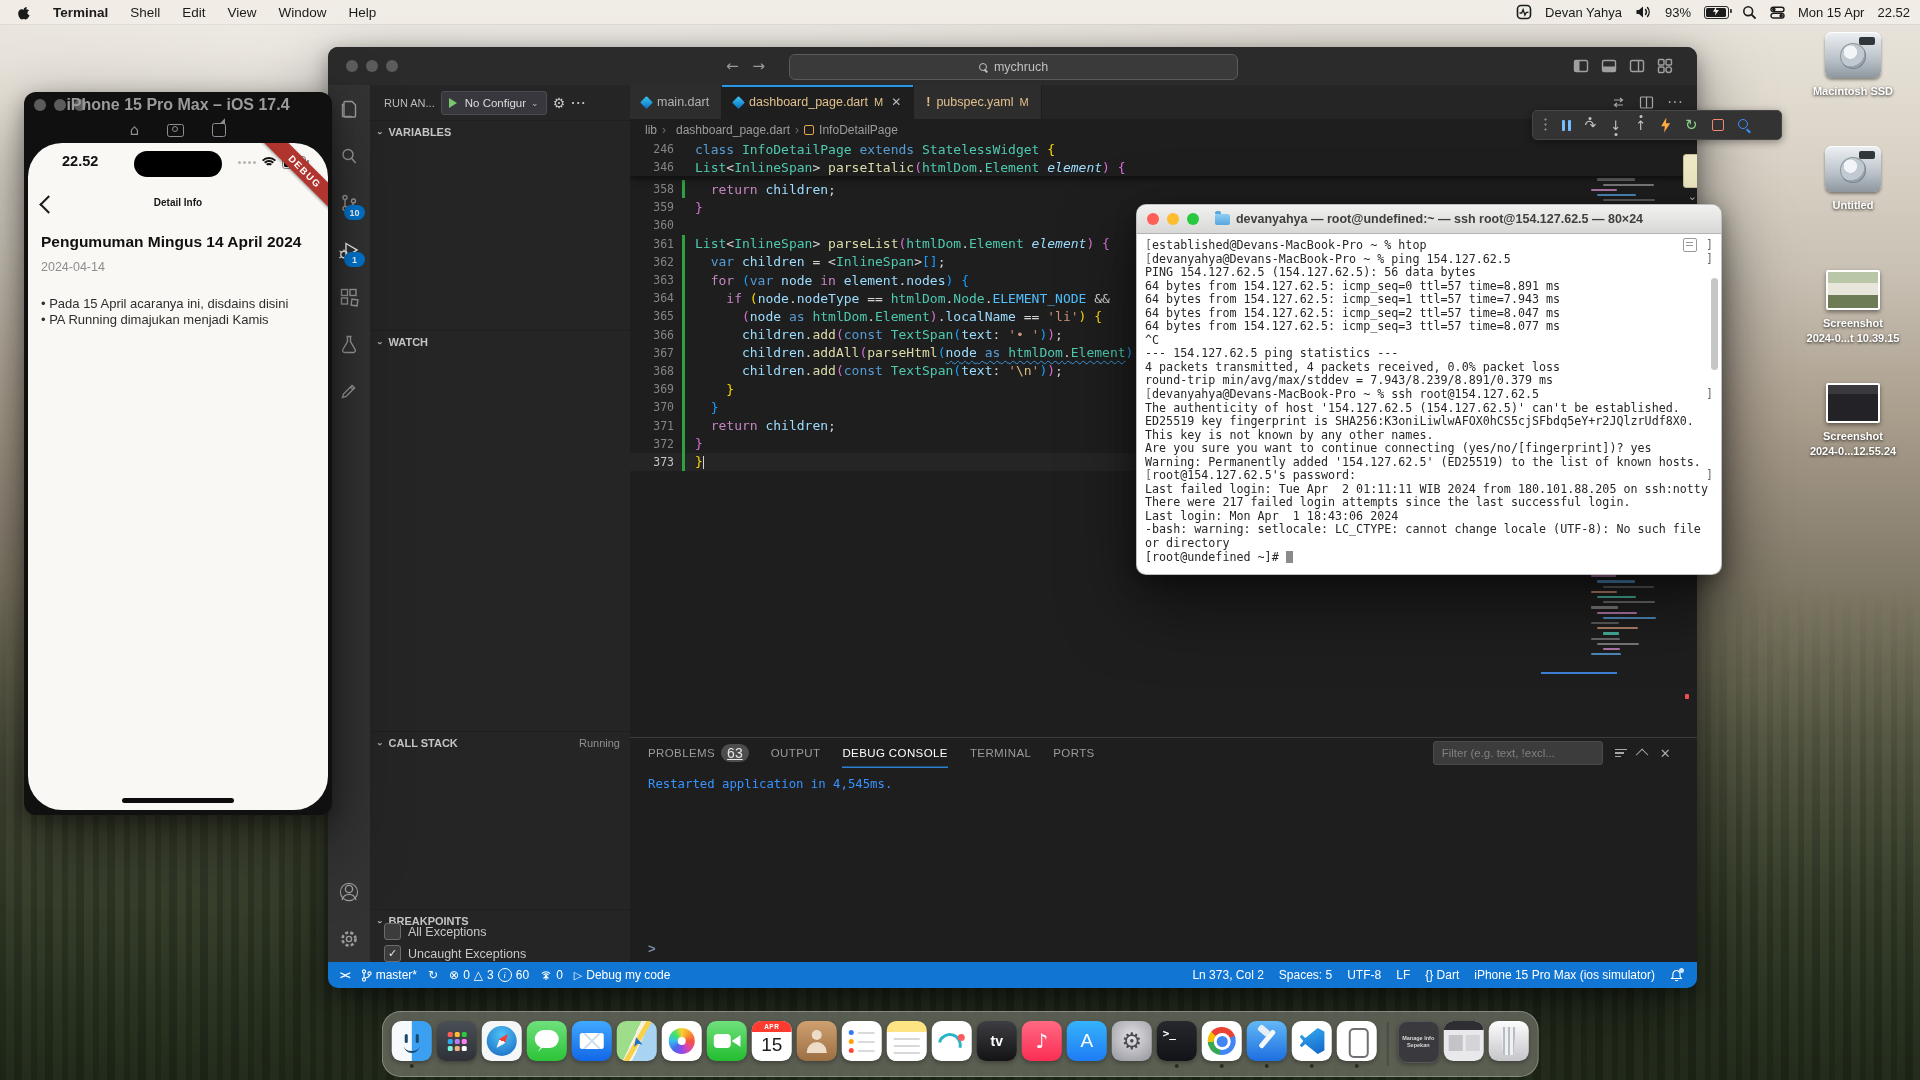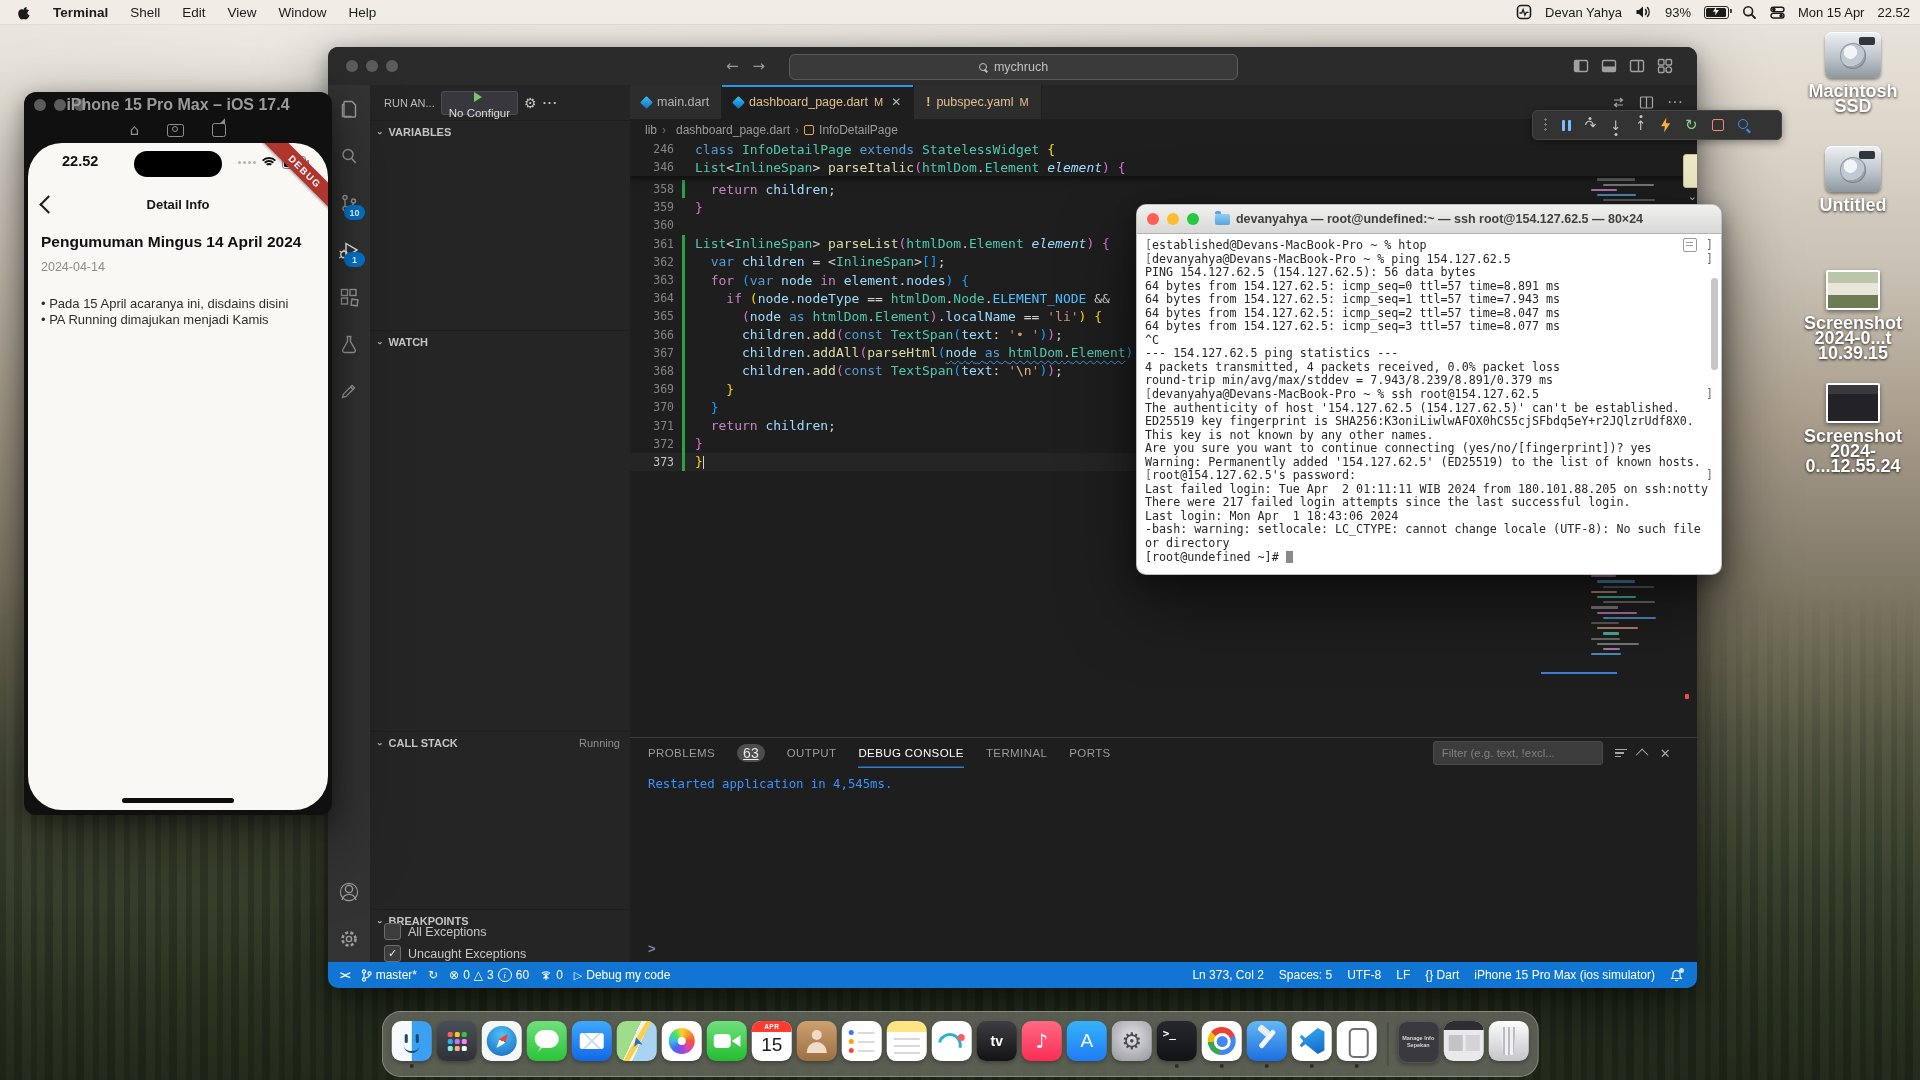--- a/index.html
+++ b/index.html
@@ -18,21 +18,21 @@
   .menubar .mleft .app{font-weight:700;}
   .menubar .mright{margin-left:auto;display:flex;align-items:center;gap:13px;padding-right:10px;font-size:13px;}
   .apple-logo svg{display:block}
   .mb-ic{display:inline-flex;align-items:center;}
   .batt{position:relative;width:23px;height:11px;border:1.5px solid rgba(20,20,20,.9);border-radius:3px;}
   .batt::after{content:"";position:absolute;right:-4px;top:2.5px;width:2px;height:4px;background:rgba(20,20,20,.8);border-radius:0 1px 1px 0;}
   .batt .fill{position:absolute;left:1px;top:1px;bottom:1px;width:86%;background:#1b1b1b;border-radius:1.5px;}
   .batt .bolt{position:absolute;left:7px;top:0px;width:8px;height:9px;background:#f1eee7;clip-path:polygon(55% 0,12% 58%,45% 58%,38% 100%,88% 40%,52% 40%);}
 
   
-  .desk-item{position:absolute;width:130px;left:1788px;text-align:center;color:#fff;font-size:18px;font-weight:700;text-shadow:0 1px 3px rgba(0,0,0,.85);}
+  .desk-item{position:absolute;width:130px;left:1788px;text-align:center;color:#fff;font-size:11px;font-weight:700;text-shadow:0 1px 3px rgba(0,0,0,.85);}
   .desk-item .lbl div{line-height:15px;}
   .drive{width:56px;height:46px;margin:0 auto 6px;border-radius:7px;background:linear-gradient(180deg,#eef1f4,#b9c1c8 60%,#8e979e);box-shadow:inset 0 1px 0 #fff,0 2px 3px rgba(0,0,0,.4);position:relative;}
   .drive::before{content:"";position:absolute;left:50%;top:52%;transform:translate(-50%,-50%);width:26px;height:26px;border-radius:50%;
     background:radial-gradient(circle at 40% 35%,#f2f5f7 0 28%,#c2cad1 30% 60%,#9aa3ab 62% 100%);box-shadow:inset 0 0 0 1px rgba(90,100,110,.5);}
   .drive::after{content:"";position:absolute;right:6px;top:5px;width:16px;height:8px;border-radius:2px;background:#31363b;}
   .shot{width:50px;height:36px;margin:0 auto 6px;background:#fff;border-radius:2px;padding:2px;box-shadow:0 2px 4px rgba(0,0,0,.45);}
   .shot .inner{width:100%;height:100%;}
   .shot.light .inner{background:linear-gradient(180deg,#b9c6a8 0 30%,#e8e6da 30% 65%,#6d7c54 65%);}
   .shot.dark .inner{background:linear-gradient(180deg,#3a3a3e 0 25%,#232327 25%);}
 
@@ -64,21 +64,21 @@
   .wifi i:nth-child(1){width:16px;height:16px;top:0;}
   .wifi i:nth-child(2){width:10px;height:10px;top:3px;}
   .wifi i:nth-child(3){width:4px;height:4px;top:6px;border-top-color:#111;}
   .pbat{position:relative;width:22px;height:11px;border:1px solid rgba(0,0,0,.45);border-radius:3px;}
   .pbat::before{content:"";position:absolute;left:1px;top:1px;bottom:1px;width:75%;background:#111;border-radius:1.5px;}
   .pbat::after{content:"";position:absolute;right:-3.5px;top:3px;width:2px;height:4px;background:rgba(0,0,0,.45);}
   .ribbon-wrap{position:absolute;top:0;right:0;width:86px;height:86px;overflow:hidden;border-top-right-radius:34px;}
   .ribbon{position:absolute;top:20px;right:-30px;transform:rotate(45deg);background:#b0352f;color:#fff;font-size:9.5px;font-weight:700;letter-spacing:1.5px;padding:3px 32px;box-shadow:0 1px 3px rgba(0,0,0,.4);}
   .navbar{position:absolute;left:0;right:0;top:48px;height:34px;}
   .back{position:absolute;left:14px;top:7px;width:11px;height:11px;border-left:2.5px solid #1b1b1b;border-bottom:2.5px solid #1b1b1b;transform:rotate(45deg);}
-  .navtitle{text-align:center;font-size:13px;font-weight:600;color:#161616;padding-top:6px;}
+  .navtitle{text-align:center;font-size:10px;font-weight:600;color:#161616;padding-top:6px;}
   .content{position:absolute;left:13px;right:13px;top:90px;color:#222;}
   .content h1{margin:0;font-size:15.5px;font-weight:700;color:#101010;}
   .content .date{margin-top:9px;font-size:12.5px;color:#8d8d8d;}
   .content ul{margin:22px 0 0;padding:0;list-style:none;font-size:13px;color:#2e2e2e;}
   .content ul li{line-height:15.5px;}
   .homebar{position:absolute;left:50%;bottom:7px;transform:translateX(-50%);width:112px;height:5px;border-radius:3px;background:#0c0c0c;}
 
   
   .vsc{position:absolute;left:328px;top:47px;width:1369px;height:941px;border-radius:10px;background:#1e1e1e;z-index:10;display:flex;flex-direction:column;}
   .vsc .titlebar{height:38px;background:#2b2b2b;border-radius:10px 10px 0 0;display:flex;align-items:center;position:relative;flex:none;}
@@ -94,21 +94,21 @@
   
   .activity{width:42px;background:#333333;display:flex;flex-direction:column;align-items:center;flex:none;position:relative;}
   .act-ic{position:relative;width:42px;height:47px;display:flex;align-items:center;justify-content:center;color:#9d9d9d;}
   .act-ic.active{color:#fff;box-shadow:inset 2px 0 0 #fff;}
   .act-ic .badge{position:absolute;right:5px;bottom:6px;min-width:15px;height:15px;border-radius:9px;background:#0078d4;color:#fff;font-size:9px;font-weight:700;display:flex;align-items:center;justify-content:center;padding:0 3px;}
   .act-bottom{margin-top:auto;}
   
   .sidebar{width:260px;background:#252526;flex:none;position:relative;font-size:12.5px;color:#cccccc;}
   .runhdr{height:35px;display:flex;align-items:center;gap:6px;padding:0 6px 0 14px;}
   .runhdr .rlabel{font-size:11px;color:#bbbbbb;white-space:nowrap;}
-  .cfgbtn{display:flex;align-items:center;gap:5px;height:22px;background:#37373d;border:1px solid #4c4c52;border-radius:3px;padding:0 7px;font-size:11.5px;color:#dcdcdc;flex-direction:column;}
+  .cfgbtn{display:flex;align-items:center;gap:5px;height:22px;background:#37373d;border:1px solid #4c4c52;border-radius:3px;padding:0 7px;font-size:11.5px;color:#dcdcdc;}
   .cfgbtn .play{width:0;height:0;border:5px solid transparent;border-left:8px solid #7cc36e;margin-right:-2px;}
   .cfgbtn .chev{font-size:9px;color:#bbb;}
   .gear{font-family:"DejaVu Sans",sans-serif;color:#c5c5c5;font-size:14px;}
   .dots3{color:#c5c5c5;letter-spacing:1px;font-weight:700;}
   .section{position:absolute;left:0;right:0;height:22px;display:flex;align-items:center;gap:5px;padding-left:6px;border-top:1px solid #1f1f1f;font-size:11px;font-weight:700;color:#c5c5c5;background:#252526;}
   .section .sc{font-size:9px;color:#b5b5b5;transform:scaleY(.8);}
   .section .right{margin-left:auto;margin-right:10px;font-weight:400;color:#8f8f8f;font-size:11px;}
   .bp-row{position:absolute;left:14px;display:flex;align-items:center;gap:7px;font-size:12.5px;color:#c8c8c8;}
   .cb{width:15px;height:15px;border-radius:3px;background:#3c3c3c;border:1px solid #6b6b6b;display:flex;align-items:center;justify-content:center;color:#e8e8e8;font-size:11px;}
   
@@ -142,21 +142,21 @@
   .c-sq{text-decoration:underline wavy #3a96dd 1px;text-underline-offset:3px;}
   .minimap{position:absolute;right:44px;top:0;width:64px;bottom:0;}
   .minimap .mk{position:absolute;height:2.2px;border-radius:1px;}
   .viewline{position:absolute;right:36px;left:auto;width:76px;height:2px;background:#3f7fd4;}
   .ruler-mk{position:absolute;width:4px;border-radius:1px;}
   .scrollnote{position:absolute;right:-3px;top:14px;width:15px;height:32px;background:#efe8c4;border:1px solid #c8bf98;border-radius:3px;z-index:4;}
   .scrollchev{position:absolute;right:0px;top:50px;color:#b9b9b9;font-size:11px;z-index:4;}
   
   .panel{height:224px;border-top:1px solid #3c3c3c;flex:none;position:relative;background:#1e1e1e;}
   .ptabs{height:30px;display:flex;align-items:center;gap:22px;padding-left:18px;font-size:11.5px;letter-spacing:.4px;color:#9b9b9b;}
-  .ptab{display:flex;align-items:center;gap:22px;height:30px;}
+  .ptab{display:flex;align-items:center;gap:6px;height:30px;}
   .ptab.active{color:#fff;box-shadow:inset 0 -1.5px 0 #2d7fd4;}
   .pbadge{background:#4d4d4d;color:#e8e8e8;border-radius:9px;font-size:14px;padding:1px 6px;letter-spacing:0;text-decoration:underline;}
   .pright{margin-left:auto;display:flex;align-items:center;gap:12px;padding-right:26px;}
   .filter{width:152px;height:22px;background:#3c3c3c;border:1px solid #4a4a4a;border-radius:3px;color:#818181;font-size:11.5px;display:flex;align-items:center;padding:0 8px;letter-spacing:0;}
   .fbars{display:flex;flex-direction:column;gap:2px;}
   .fbars i{display:block;width:12px;height:1.5px;background:#a8a8a8;}
   .fbars i:nth-child(2){width:9px}.fbars i:nth-child(3){width:6px}
   .chevup{width:8px;height:8px;border-left:1.5px solid #a8a8a8;border-top:1.5px solid #a8a8a8;transform:rotate(45deg) translateY(2px);}
   .px{color:#a8a8a8;font-size:13px;}
   .console{position:absolute;left:18px;top:38px;font-family:"DejaVu Sans Mono",monospace;font-size:12.3px;color:#3794ff;line-height:16.5px;white-space:pre;}

